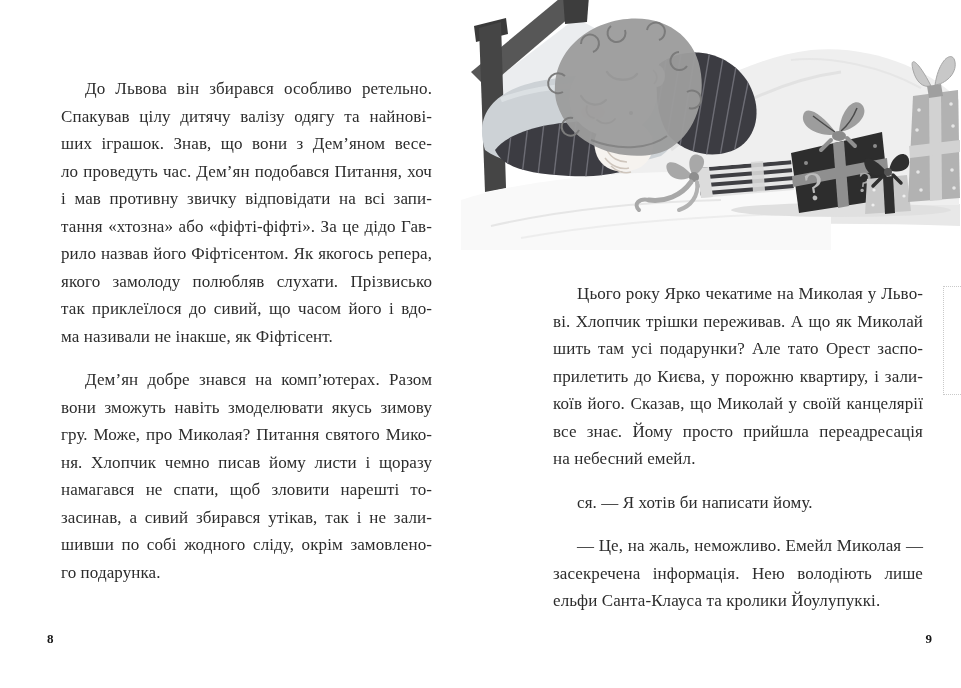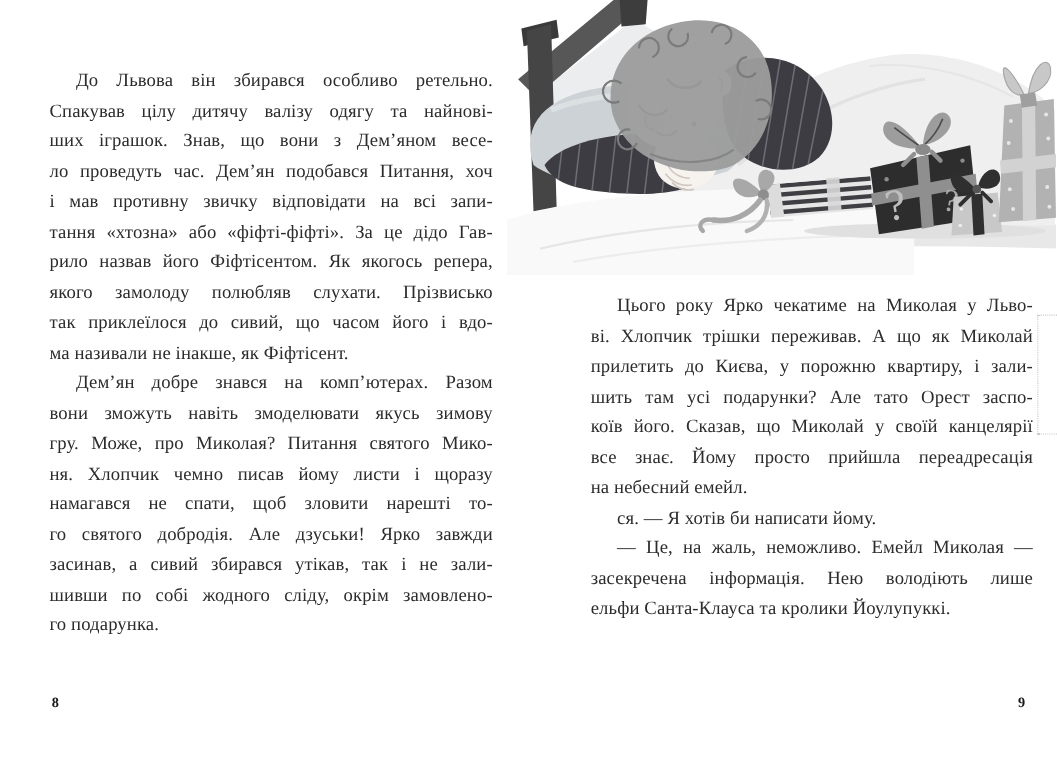--- a/index.html
+++ b/index.html
@@ -20,21 +20,21 @@
   }
   .text-block {
     position: absolute;
     color: #2c2c2c;
     font-family: "Liberation Serif", serif;
     font-size: 17px;
     letter-spacing: 0.1px;
   }
   #left-text  { left: 45px;  top: 59px;  width: 403px; }
   #right-text { left: 537px; top: 264px; width: 402px; }
-  .para { margin: 0; padding: 0; }
+  .para { margin: 16px; padding: 0; }
   .line {
     height: 27.5px;
     line-height: 27.5px;
     text-align: justify;
     text-align-last: justify;
     white-space: normal;
     overflow: visible;
   }
   .para > .line:first-child { text-indent: 24px; }
   .para > .line:last-child  { text-align-last: left; }
@@ -267,36 +267,35 @@
           <div class="line">якого замолоду полюбляв слухати. Прізвисько</div>
           <div class="line">так приклеїлося до сивий, що часом його і вдо-</div>
           <div class="line">ма називали не інакше, як Фіфтісент.</div>
         </div>
       <div class="para">
           <div class="line">Дем’ян добре знався на комп’ютерах. Разом</div>
           <div class="line">вони зможуть навіть змоделювати якусь зимову</div>
           <div class="line">гру. Може, про Миколая? Питання святого Мико-</div>
           <div class="line">ня. Хлопчик чемно писав йому листи і щоразу</div>
           <div class="line">намагався не спати, щоб зловити нарешті то-</div>
-          <div class="line">го святого добродія. Але дзуськи! Ярко завжди</div>
           <div class="line">засинав, а сивий збирався утікав, так і не зали-</div>
           <div class="line">шивши по собі жодного сліду, окрім замовлено-</div>
           <div class="line">го подарунка.</div>
         </div>
     </div>
     <div class="pagenum" id="pn-left">8</div>
   </div>
 
   <div class="page">
     <div class="text-block" id="right-text">
       <div class="para">
           <div class="line">Цього року Ярко чекатиме на Миколая у Льво-</div>
           <div class="line">ві. Хлопчик трішки переживав. А що як Миколай</div>
+          <div class="line">шить там усі подарунки? Але тато Орест заспо-</div>
           <div class="line">прилетить до Києва, у порожню квартиру, і зали-</div>
-          <div class="line">шить там усі подарунки? Але тато Орест заспо-</div>
           <div class="line">коїв його. Сказав, що Миколай у своїй канцелярії</div>
           <div class="line">все знає. Йому просто прийшла переадресація</div>
           <div class="line">на небесний емейл.</div>
         </div>
       <div class="para">
           <div class="line">ся. — Я хотів би написати йому.</div>
         </div>
       <div class="para">
           <div class="line">— Це, на жаль, неможливо. Емейл Миколая —</div>
           <div class="line">засекречена інформація. Нею володіють лише</div>

